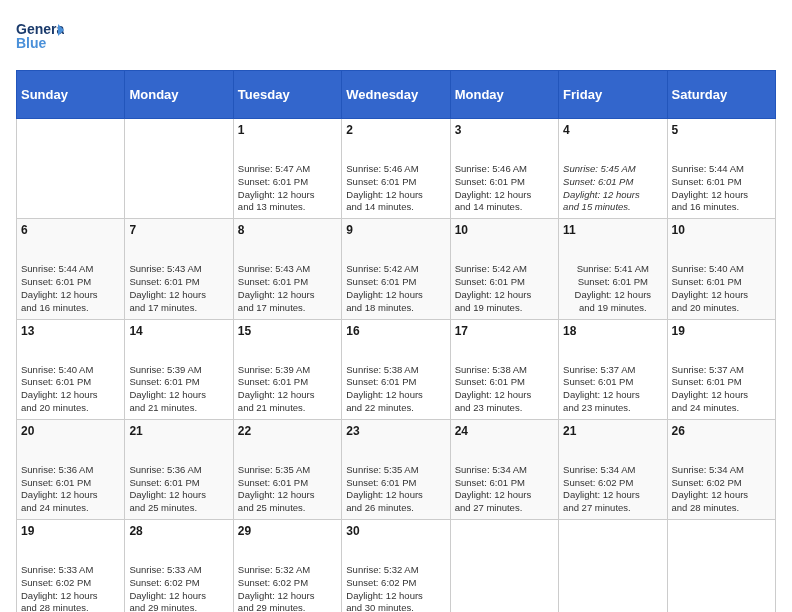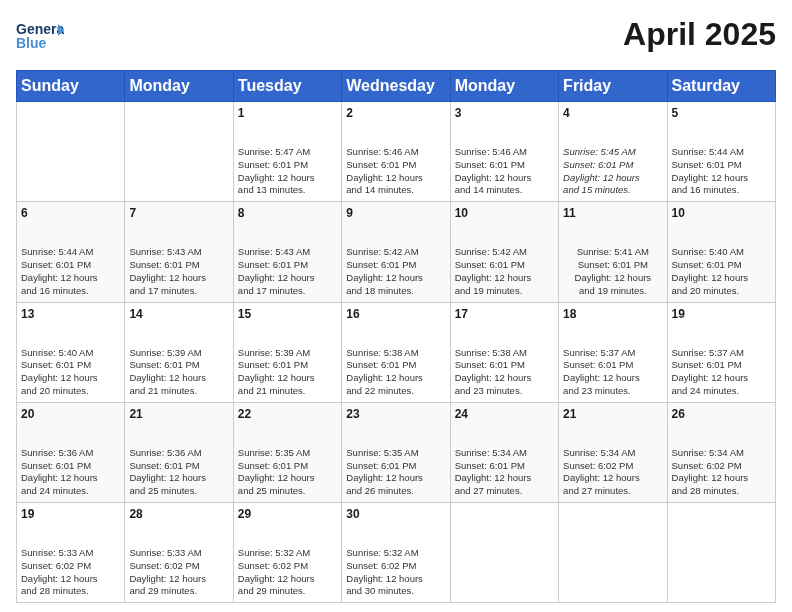--- a/index.html
+++ b/index.html
@@ -33,23 +33,23 @@
       color: #333;
     }
     .calendar-table {
       width: 100%;
       border-collapse: collapse;
       border: 1px solid #ccc;
     }
     .calendar-table th {
       background-color: #3366cc;
       color: #fff;
-      font-size: 16px;
+      font-size: 13px;
       font-weight: bold;
-      padding: 6px 4px;
+      padding: 16px 4px;
       text-align: left;
       border: 1px solid #2255bb;
     }
     .calendar-table td {
       vertical-align: top;
       width: calc(100% / 7);
       min-height: 80px;
       padding: 4px;
       border: 1px solid #ccc;
       font-size: 10px;
@@ -85,21 +85,20 @@
       <svg width="48" height="40" viewBox="0 0 48 40">
 
         <text x="0" y="18" font-size="14" font-weight="bold" fill="#1a3a6b">General</text>
         <text x="0" y="32" font-size="14" font-weight="bold" fill="#4a90d9">Blue</text>
 
         <polygon points="42,8 48,14 42,20" fill="#4a90d9"></polygon>
       </svg>
     </div>
   </div>
   <div class="title-section">
-    <div class="month-title">April 2025</div>
   </div>
 </div>
 
 <table class="calendar-table">
   <thead>
     <tr>
     <th>Sunday</th>
         <th>Monday</th>
         <th>Tuesday</th>
         <th>Wednesday</th>

